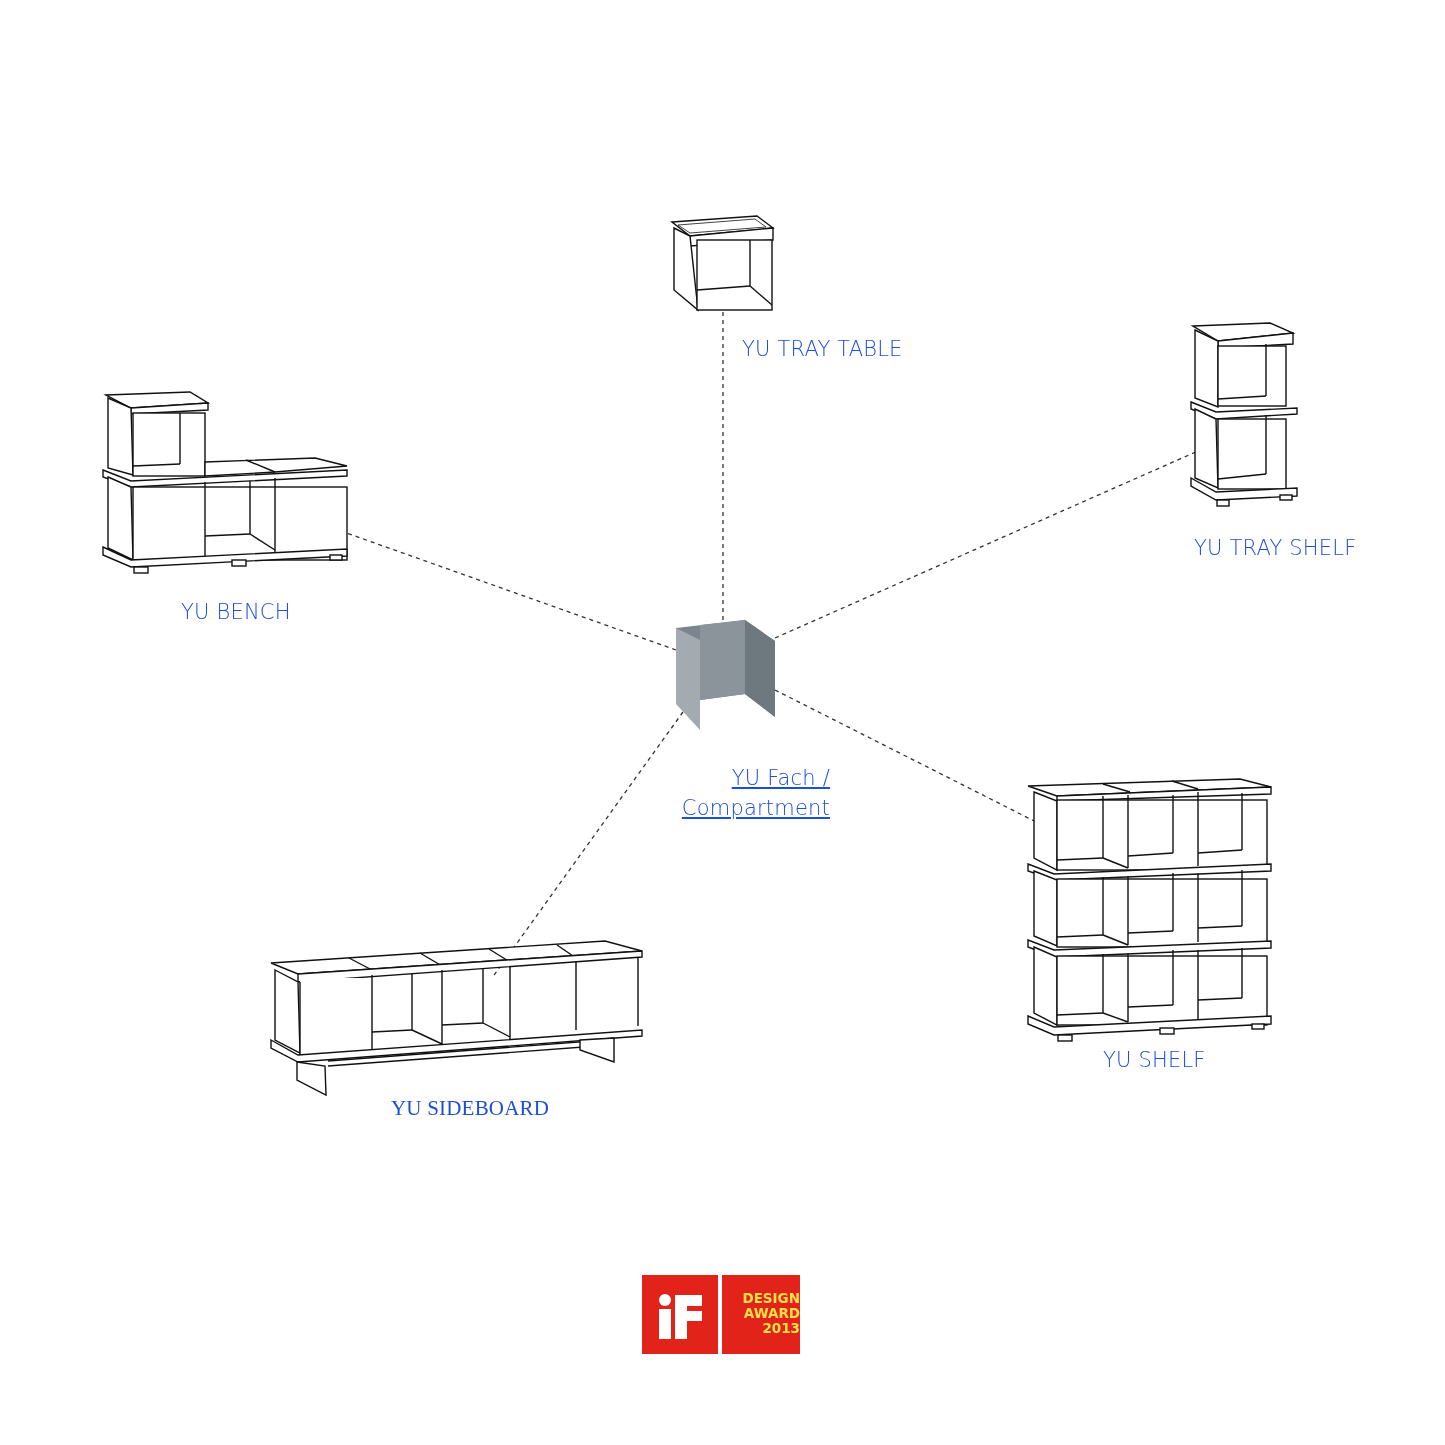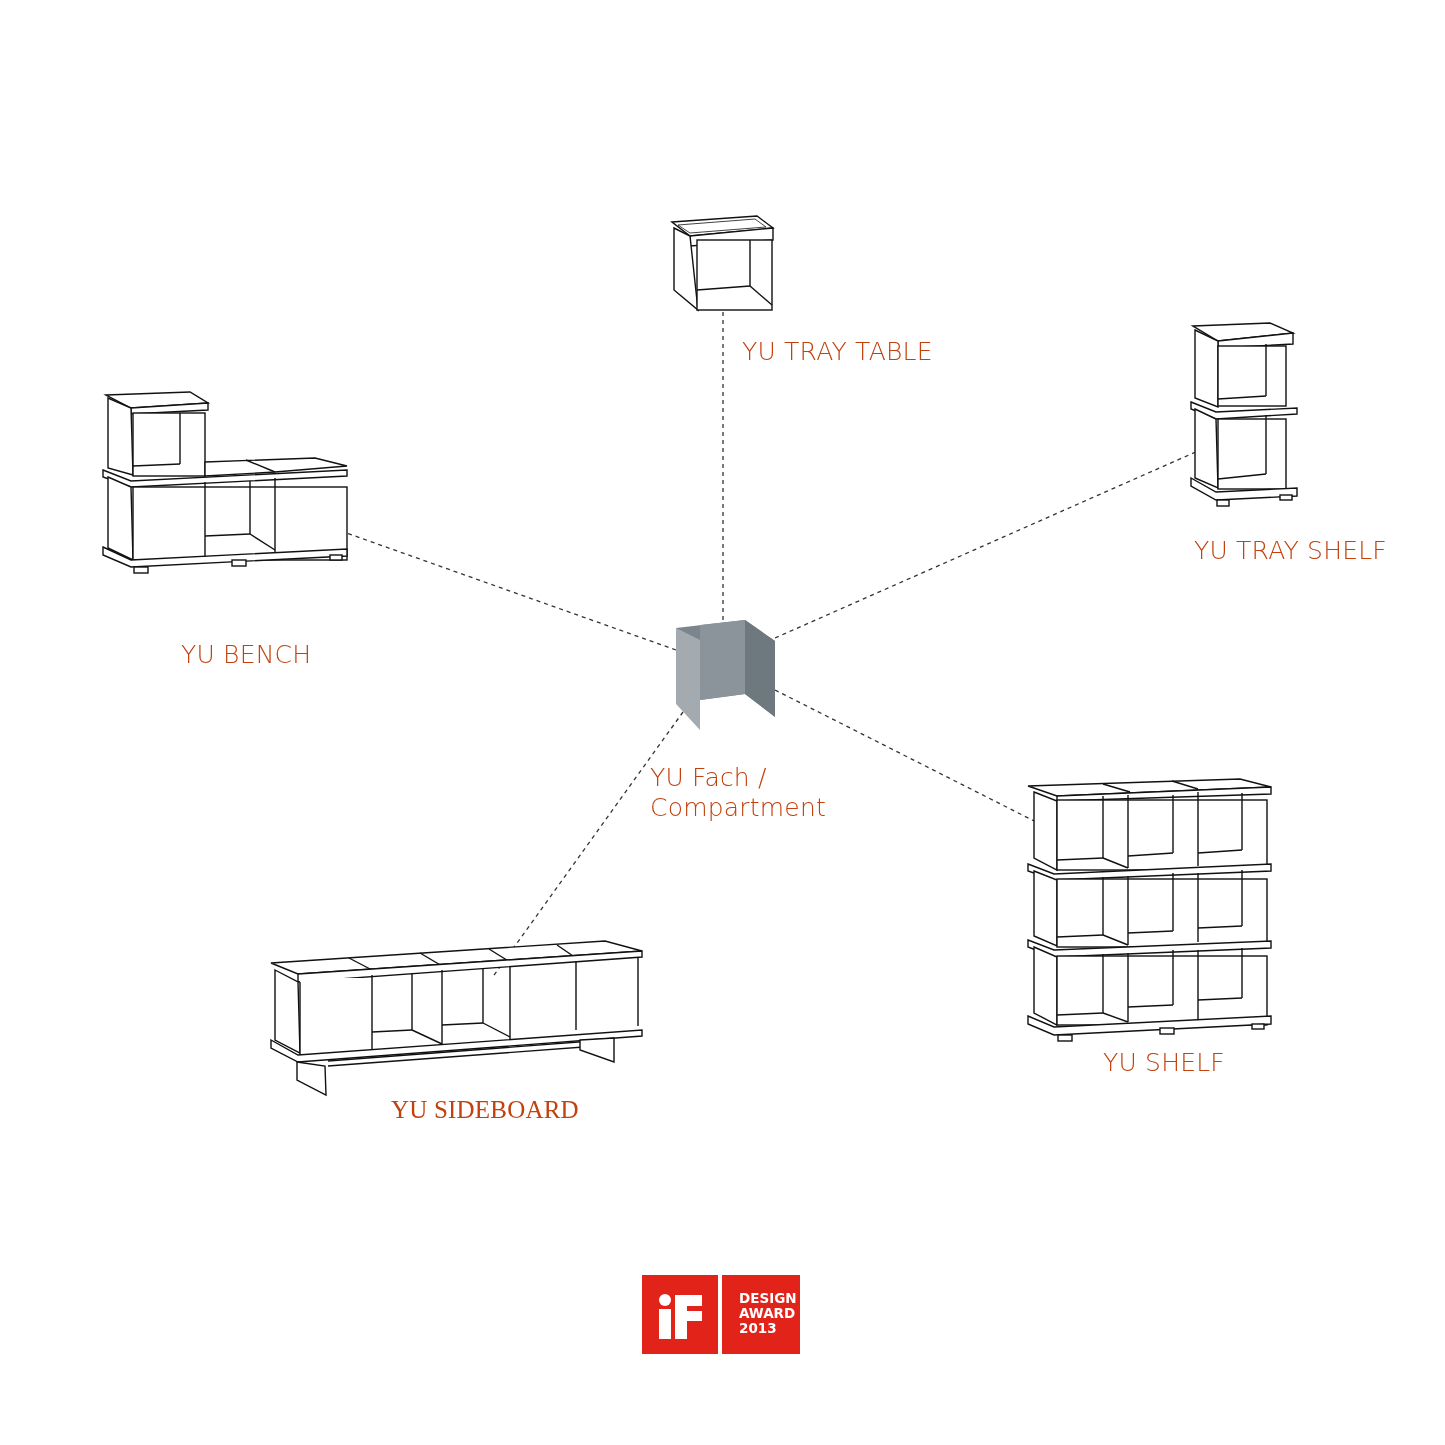--- a/index.html
+++ b/index.html
@@ -1,27 +1,27 @@
 <!DOCTYPE html>
 <html><head>
 <meta charset="utf-8">
 <style>
   html, body { margin: 0; padding: 0; background: #ffffff; }
   body { width: 1445px; height: 1445px; position: relative; overflow: hidden;
          font-family: "DejaVu Sans", sans-serif; }
   #stage { position: absolute; left: 0; top: 0; width: 1445px; height: 1445px; }
-  .label { position: absolute; color: #c2410c; font-size: 25px; letter-spacing: 0.2px;
+  .label { position: absolute; color: #1d4ed8; font-size: 21px; letter-spacing: 0.2px;
            white-space: nowrap; font-family: "DejaVu Sans", sans-serif; font-weight: 300; }
-  .label.center { text-align: left; line-height: 30px; }
+  .label.center { text-align: right; line-height: 30px; text-decoration: underline; }
   #award { position: absolute; left: 642px; top: 1275px; height: 79px; display: flex; gap: 4px; }
   .award-box { background: #e2231a; height: 79px; }
   .award-logo { width: 76px; position: relative; }
-  .award-text { width: 78px; color: #ffffff; font-family: "DejaVu Sans", sans-serif;
-                font-weight: bold; font-size: 13.5px; line-height: 15px; padding: 16px 0 0 17px;
-                box-sizing: border-box; }
+  .award-text { width: 78px; color: #fde047; font-family: "DejaVu Sans", sans-serif;
+                font-weight: bold; font-size: 13.5px; line-height: 15px; padding: 16px 0 0 11px;
+                box-sizing: border-box; text-align: right; }
   .award-text div { white-space: nowrap; }
 </style>
 </head>
 <body>
 
 <svg id="stage" width="1445" height="1445" viewBox="0 0 1445 1445" xmlns="http://www.w3.org/2000/svg">
 
   <g stroke="#333" stroke-width="1.3" stroke-dasharray="4,4" fill="none">
     <line x1="723" y1="620" x2="723" y2="300"></line>
     <line x1="775" y1="638" x2="1207" y2="447"></line>
@@ -163,21 +163,21 @@
     <line x1="1242" y1="948" x2="1242" y2="998"></line>
     <polygon points="1028,1016 1054,1027 1271,1016 1271,1024 1054,1035 1028,1024"></polygon>
     <rect x="1058" y="1035" width="14" height="6"></rect>
     <rect x="1160" y="1028" width="14" height="6"></rect>
     <rect x="1252" y="1024" width="12" height="5"></rect>
   </g>
 </svg>
 
 <div class="label" style="left:742px; top:337px;">YU TRAY TABLE</div>
 <div class="label" style="left:1194px; top:536px;">YU TRAY SHELF</div>
-<div class="label" style="left:181px; top:600px;margin-top:40px;">YU BENCH</div>
+<div class="label" style="left:181px; top:600px;">YU BENCH</div>
 <div class="label" style="left:391px; top:1096px;font-family:Liberation Serif, serif;">YU SIDEBOARD</div>
 <div class="label" style="left:1103px; top:1048px;">YU SHELF</div>
 
 <div class="label center" style="left:650px; top:763px; width:180px;">
   <div>YU Fach /</div>
   <div>Compartment</div>
 </div>
 
 <div id="award">
   <div class="award-box award-logo">

